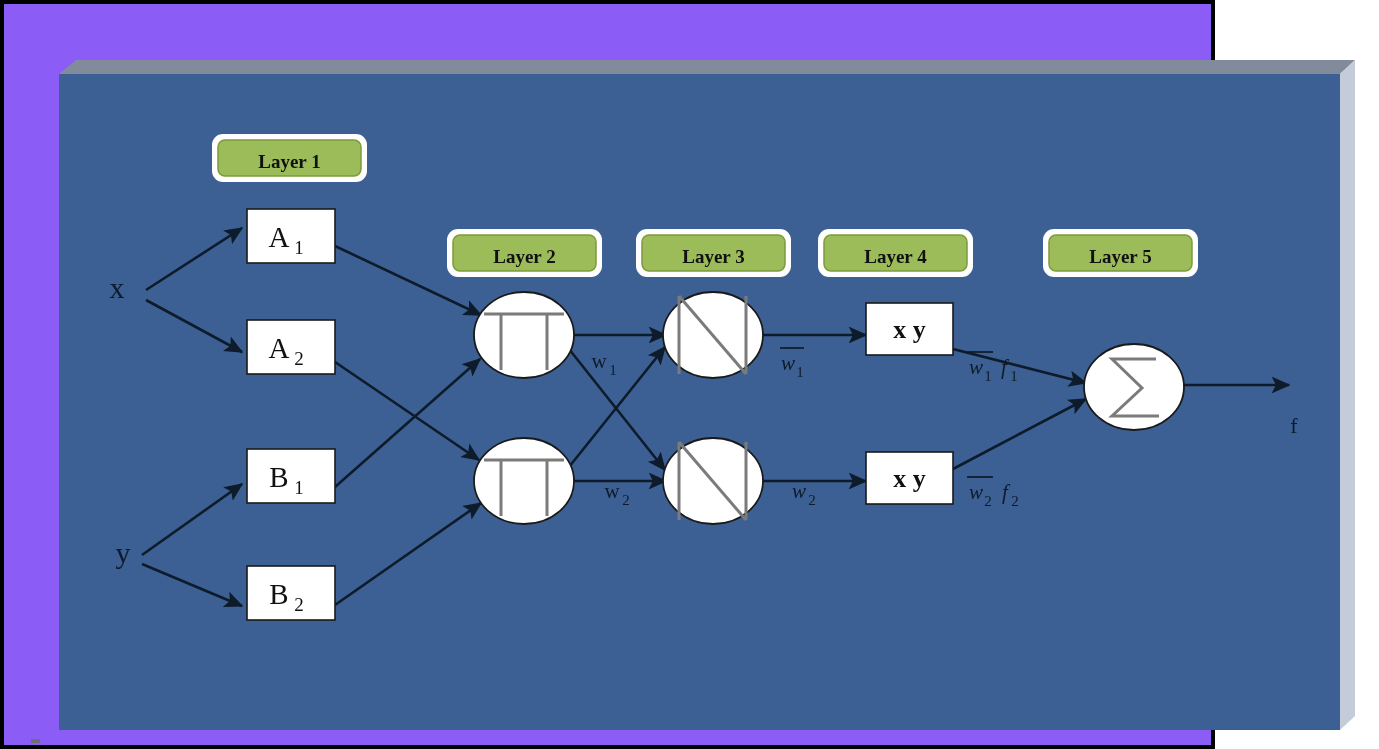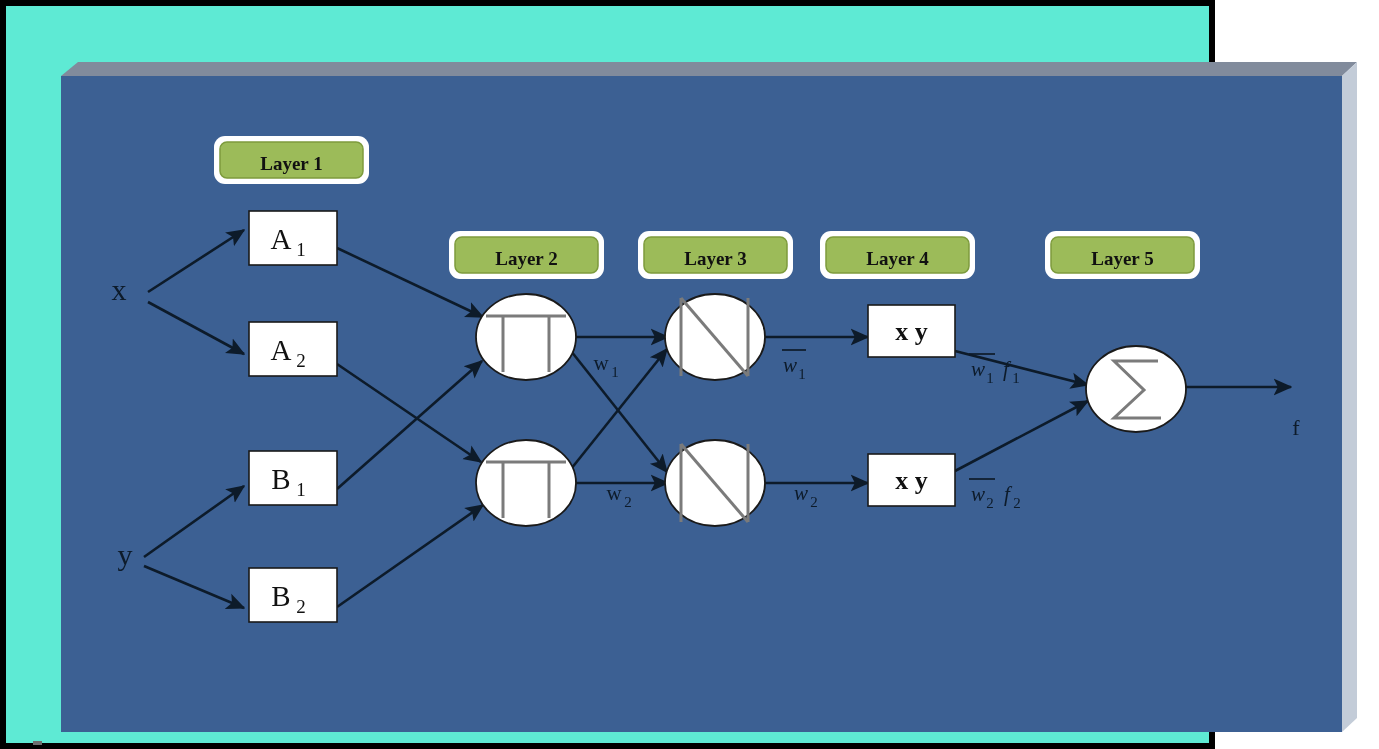--- a/index.html
+++ b/index.html
@@ -11,23 +11,23 @@
   body {
     width: 1379px;
     height: 749px;
     font-family: "Liberation Serif", serif;
     overflow: hidden;
   }
   #page {
     position: relative;
     width: 1215px;
     height: 749px;
-    background: #5eead4;
+    background: #8b5cf6;
     box-sizing: border-box;
-    border: 6px solid #000000;
+    border: 4px solid #000000;
   }
   #diagram-svg {
     position: absolute;
     left: 0;
     top: 0;
     width: 1379px;
     height: 749px;
     display: block;
   }
   .layer-badge-text {

